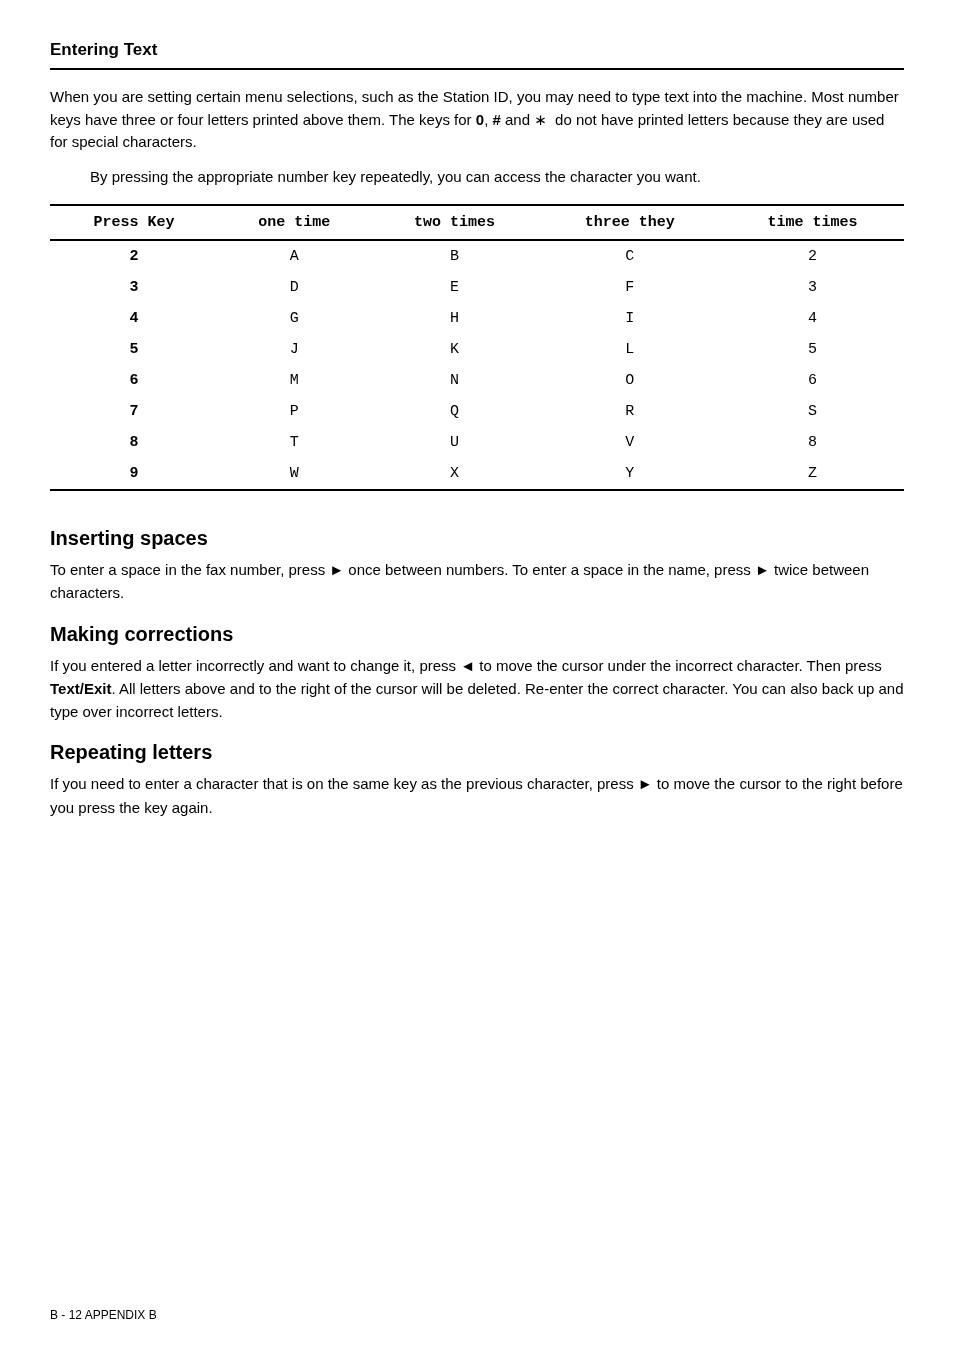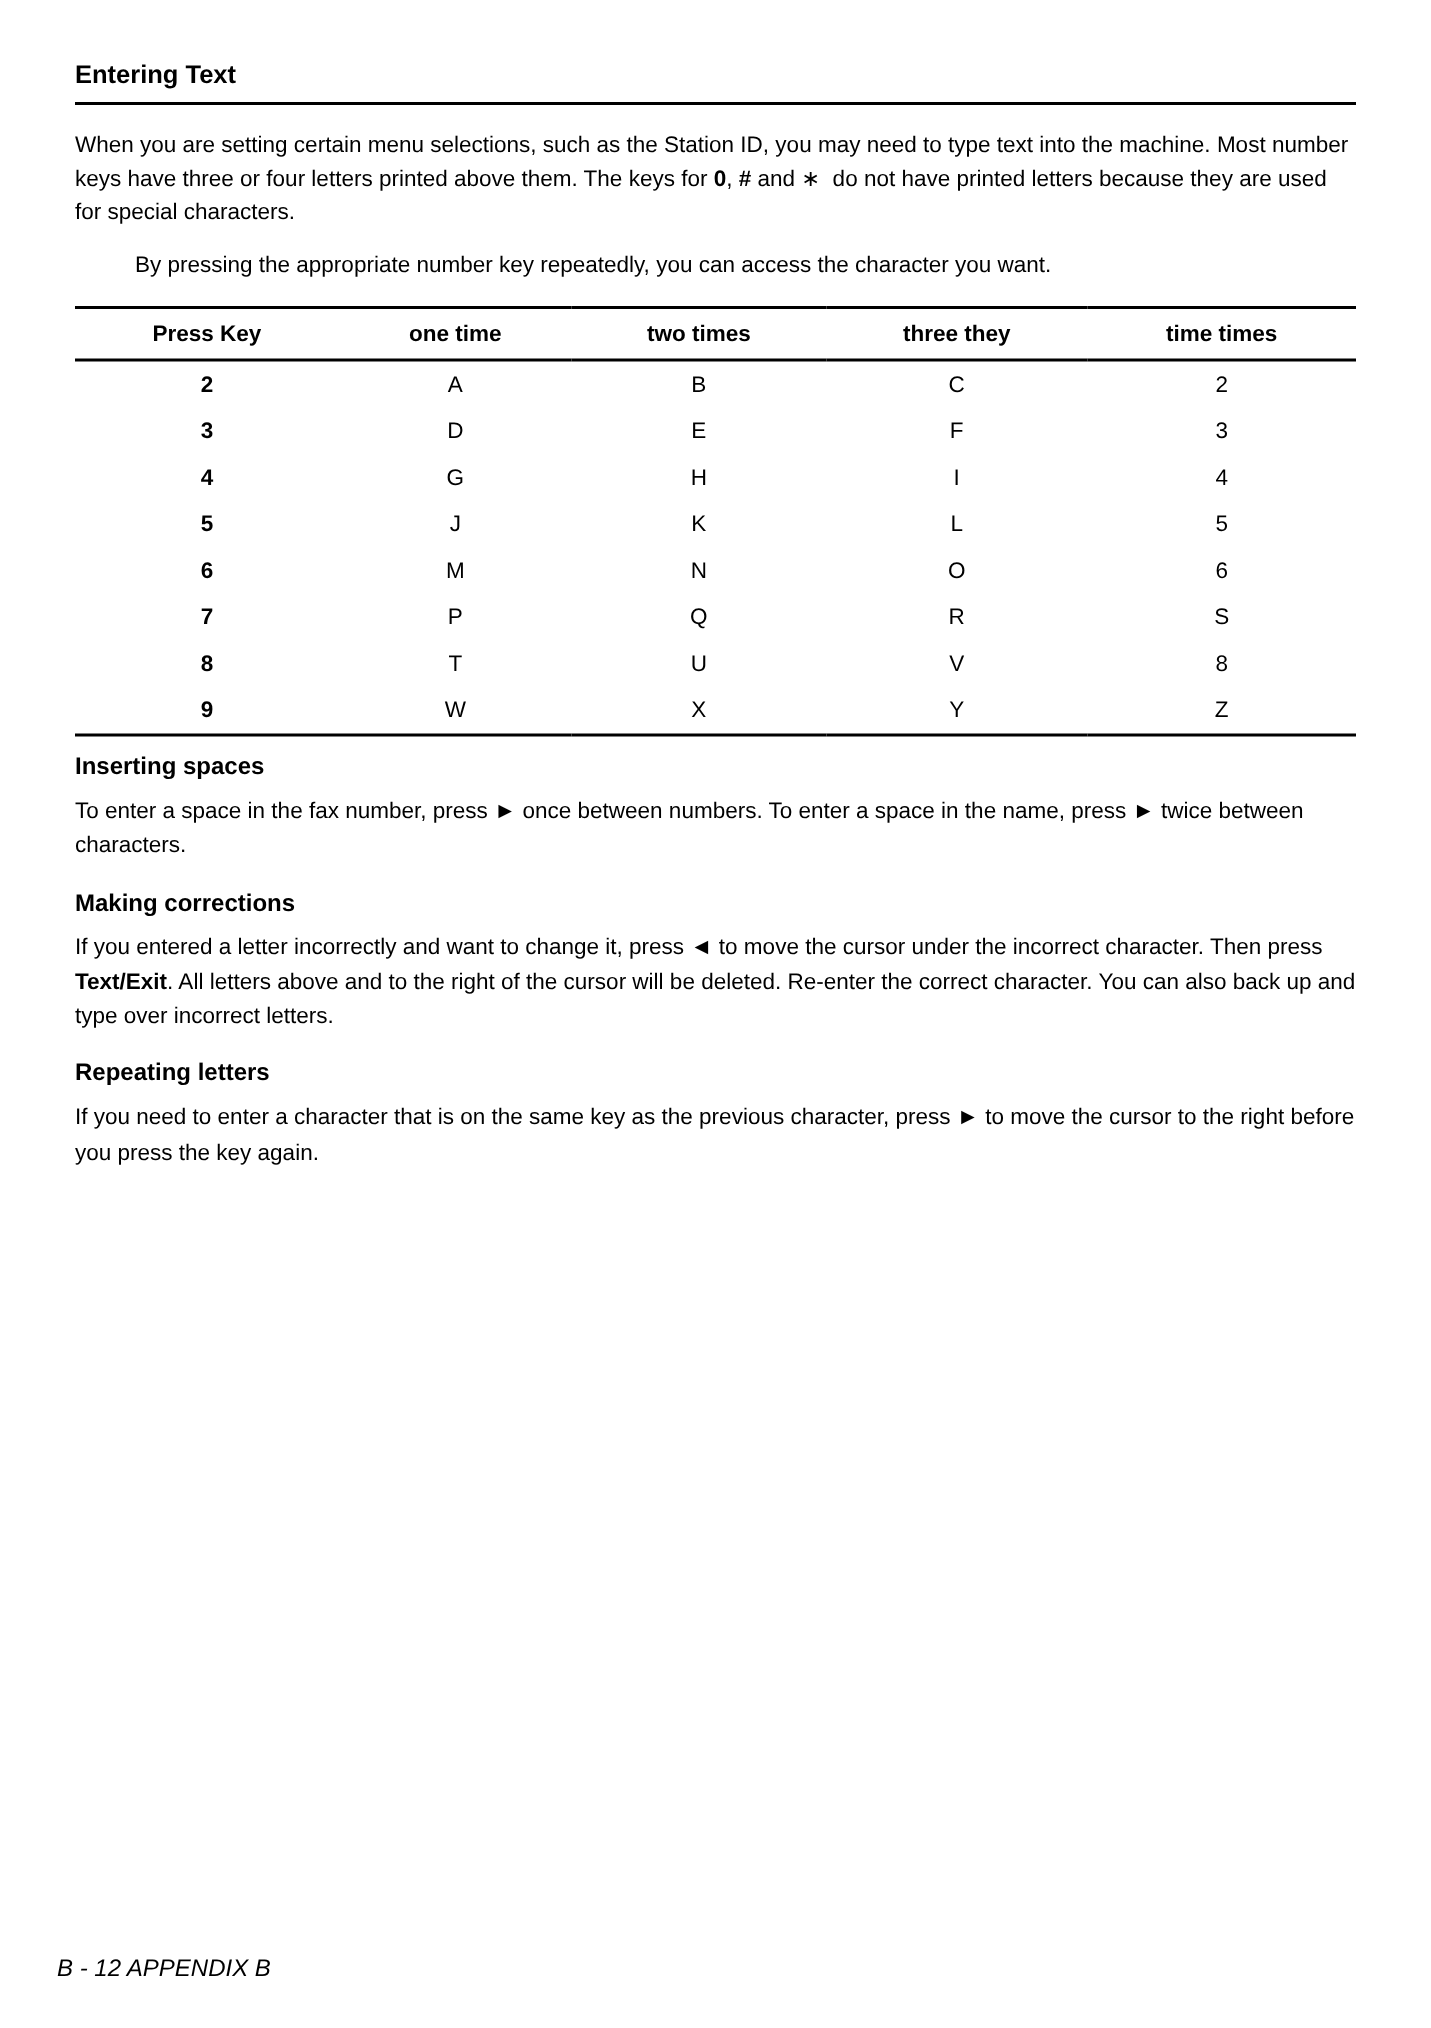--- a/index.html
+++ b/index.html
@@ -38,21 +38,22 @@
     .intro-text2 {
       margin-bottom: 16px;
       line-height: 1.5;
       margin-left: 40px;
     }
 
     
     .key-table {
       width: 100%;
       border-collapse: collapse;
-      margin-bottom: 12px;
+      margin-bottom: 36px;
+      font-family: Liberation Mono, monospace;
     }
 
     .key-table thead tr {
       border-top: 2px solid #000;
       border-bottom: 2px solid #000;
     }
 
     .key-table th {
       text-align: left;
       padding: 8px 10px;
@@ -75,42 +76,41 @@
     .key-table tbody td:not(:first-child) {
       text-align: center;
     }
 
     .key-table tbody tr:last-child {
       border-bottom: 2px solid #000;
     }
 
     
     .section-heading {
-      font-size: 16px;
+      font-size: 20px;
       font-weight: bold;
       margin-bottom: 8px;
       margin-top: 4px;
     }
 
     .section-body {
       line-height: 1.55;
       margin-bottom: 18px;
     }
 
     .section-body strong {
       font-weight: bold;
     }
 
     
     .page-footer {
       position: absolute;
       bottom: 30px;
-      left: 38px;
-      font-size: 16px;
-      font-style: italic;
+      left: 50px;
+      font-size: 12px;
     }
   </style>
 </head>
 <body>
 
 <h1 class="page-title">Entering Text</h1>
 <hr class="title-divider">
 
 <p class="intro-text">
   When you are setting certain menu selections, such as the Station ID, you may need to type text into the machine. Most number keys have three or four letters printed above them. The keys for <strong>0</strong>, <strong>#</strong> and ∗&nbsp; do not have printed letters because they are used for special characters.

